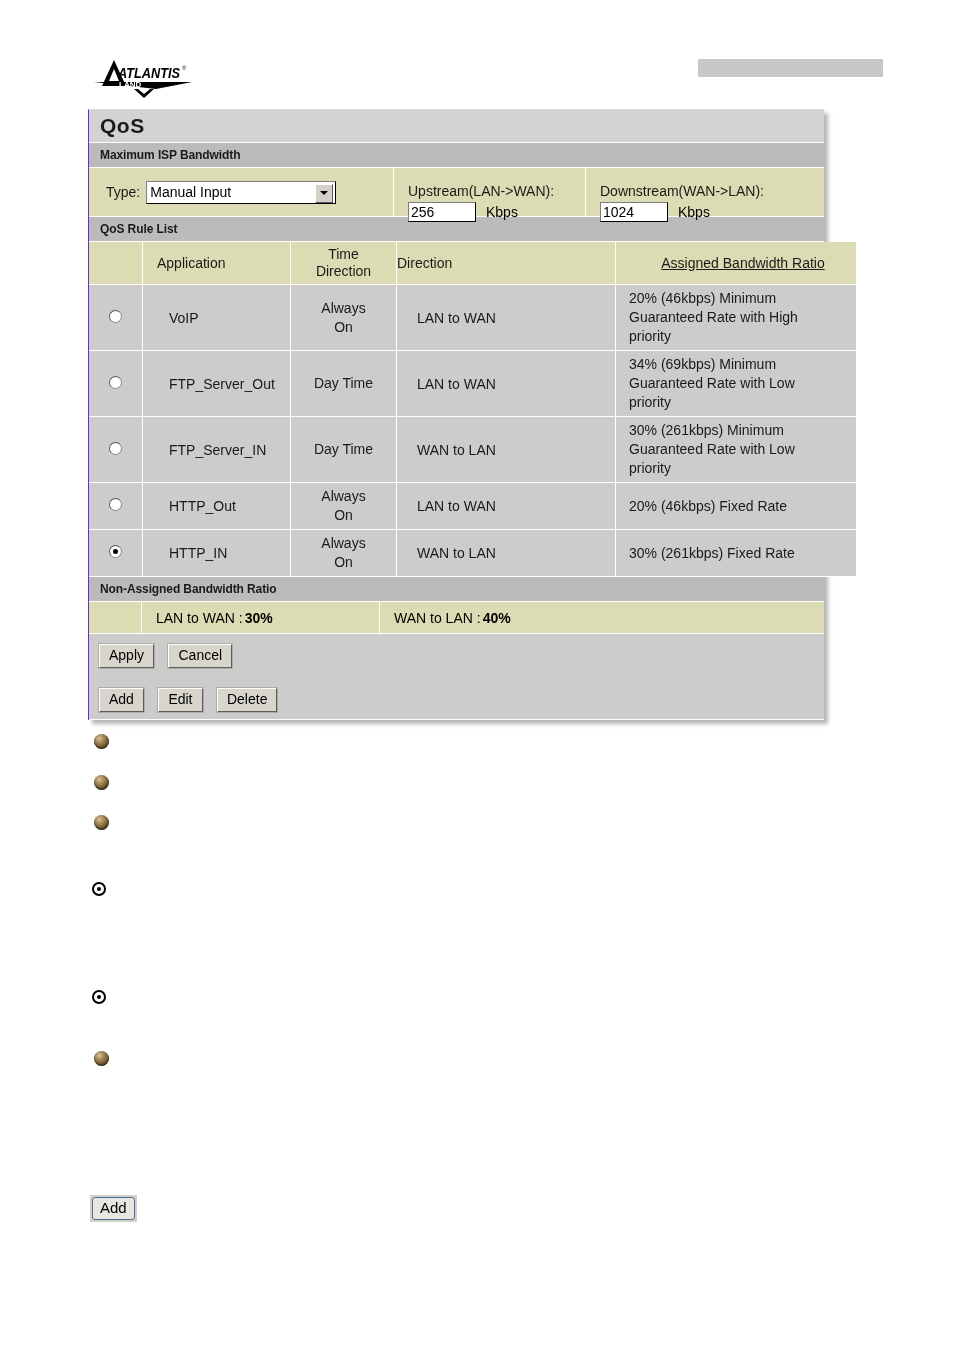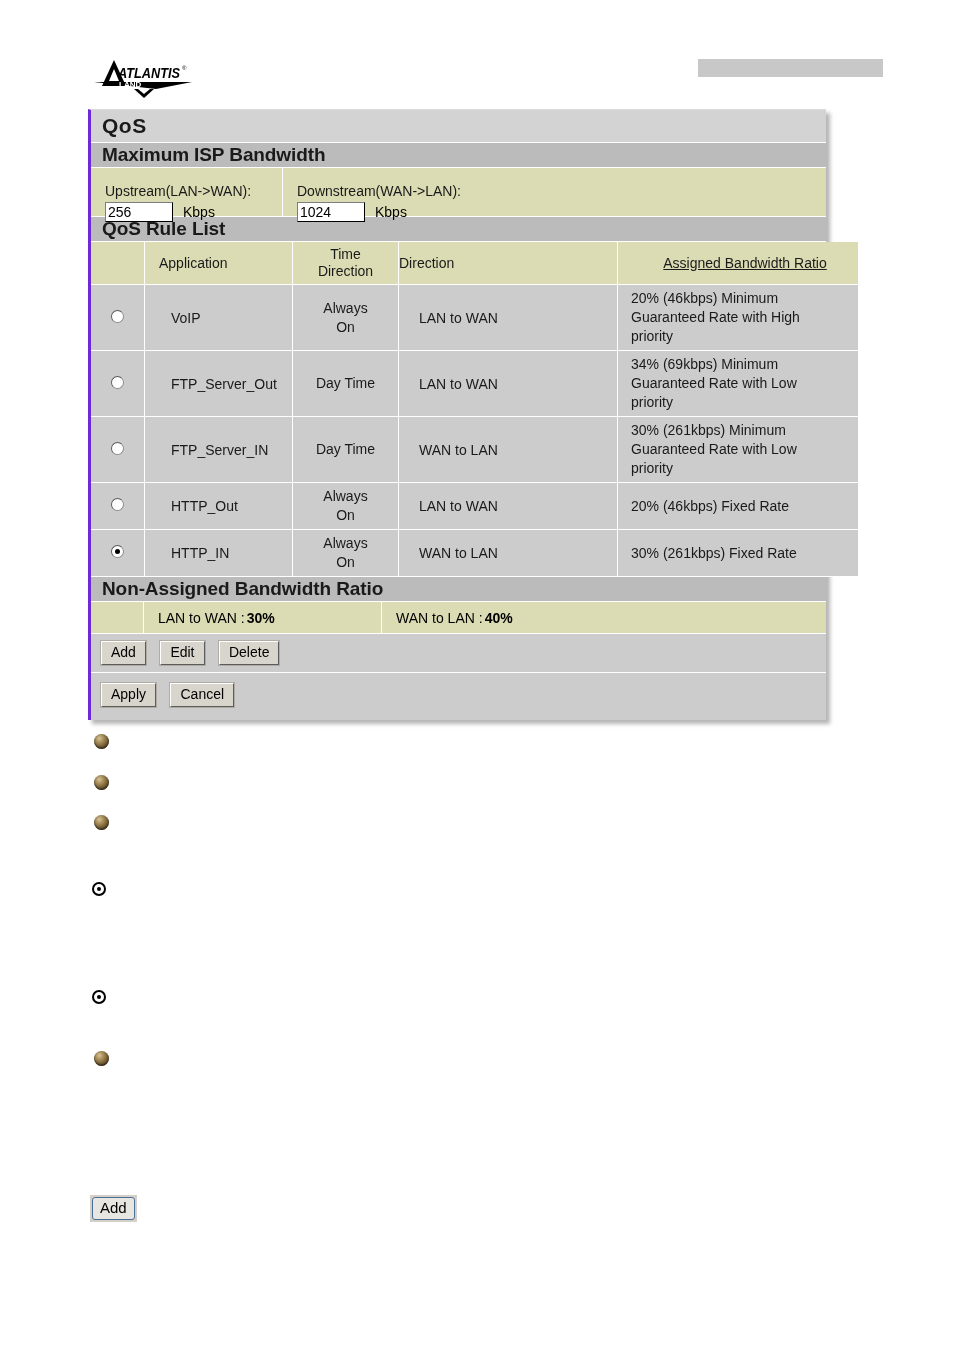--- a/index.html
+++ b/index.html
@@ -41,42 +41,42 @@
     background: #c8c8c8;
   }
 
   
   #qos-panel {
     position: absolute;
     left: 88px;
     top: 109px;
     width: 735px;
     background: #cccccc;
-    border-left: 3px solid #6d28d9;
+    border-left: 1px solid #6d28d9;
     border-top: 1px solid #dcdcdc;
     box-shadow: 4px 4px 4px rgba(120,120,120,0.55);
   }
 
   .panel-title {
     height: 32px;
     line-height: 32px;
     background: #d3d3d3;
     font-size: 21px;
     font-weight: bold;
     letter-spacing: 0.5px;
     padding-left: 11px;
     color: #1a1a1a;
     border-bottom: 1px solid #ffffff;
   }
 
   .section-head {
     height: 24px;
     line-height: 24px;
     background: #bbbbbb;
-    font-size: 19px;
+    font-size: 12px;
     font-weight: bold;
     padding-left: 11px;
     color: #1a1a1a;
     border-bottom: 1px solid #ffffff;
     letter-spacing: -0.1px;
   }
 
   
   .bw-row {
     display: flex;
@@ -328,20 +328,31 @@
 </div>
 
 <div id="qos-panel">
 
   <div class="panel-title">QoS</div>
 
   <div class="section-head">Maximum ISP Bandwidth</div>
 
   <div class="bw-row">
 
+    <div class="bw-cell type-cell">
+      <span class="field-label type-label">Type:</span>
+      <span class="select-wrap">
+        <select class="fake-select">
+          <option>Manual Input</option>
+        </select>
+        <span class="select-arrow">
+            <i></i>
+          </span>
+      </span>
+    </div>
 
     <div class="bw-cell up-cell">
       <div class="stack">
         <span class="field-label">Upstream(LAN-&gt;WAN):</span>
         <span class="inline-row">
           <input class="txt" type="text" value="256" style="">
           <span class="unit">Kbps</span>
         </span>
       </div>
     </div>
@@ -418,29 +429,29 @@
     <div class="na-cell c1">
       <span>LAN to WAN :</span>
       <b>30%</b>
     </div>
     <div class="na-cell c2">
       <span>WAN to LAN :</span>
       <b>40%</b>
     </div>
   </div>
 
+  <div class="btn-bar last">
+    <button class="win-btn">Apply</button>
+    <button class="win-btn">Cancel</button>
+  </div>
+
   <div class="btn-bar">
     <button class="win-btn">Add</button>
     <button class="win-btn">Edit</button>
     <button class="win-btn">Delete</button>
-  </div>
-
-  <div class="btn-bar last">
-    <button class="win-btn">Apply</button>
-    <button class="win-btn">Cancel</button>
   </div>
 </div>
 
 <div class="bullets">
   <div class="bullet sphere" style="left:94px; top:734px;"></div>
   <div class="bullet sphere" style="left:94px; top:775px;"></div>
   <div class="bullet sphere" style="left:94px; top:815px;"></div>
   <div class="bullet ring" style="left:92px; top:882px;"></div>
   <div class="bullet ring" style="left:92px; top:990px;"></div>
   <div class="bullet sphere" style="left:94px; top:1051px;"></div>

